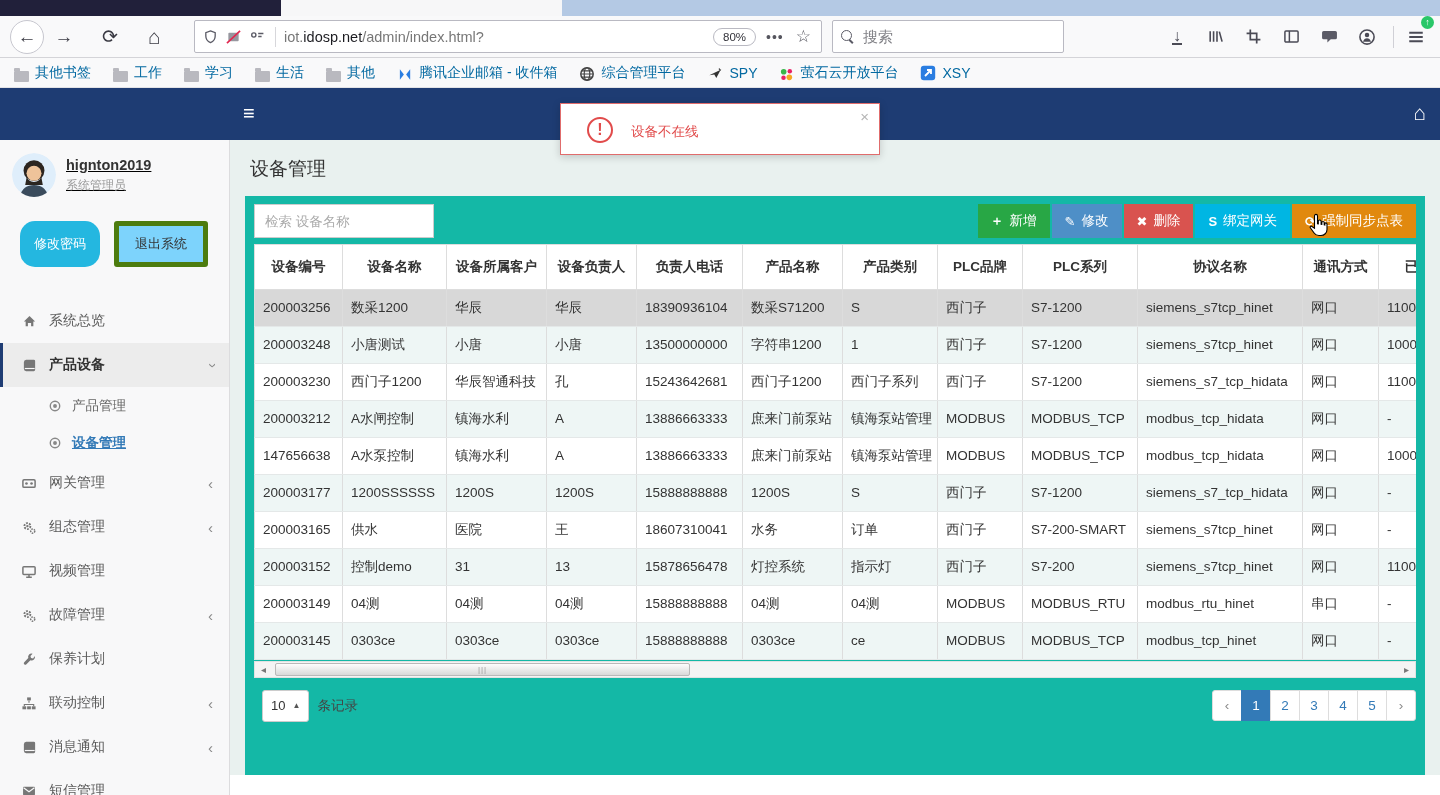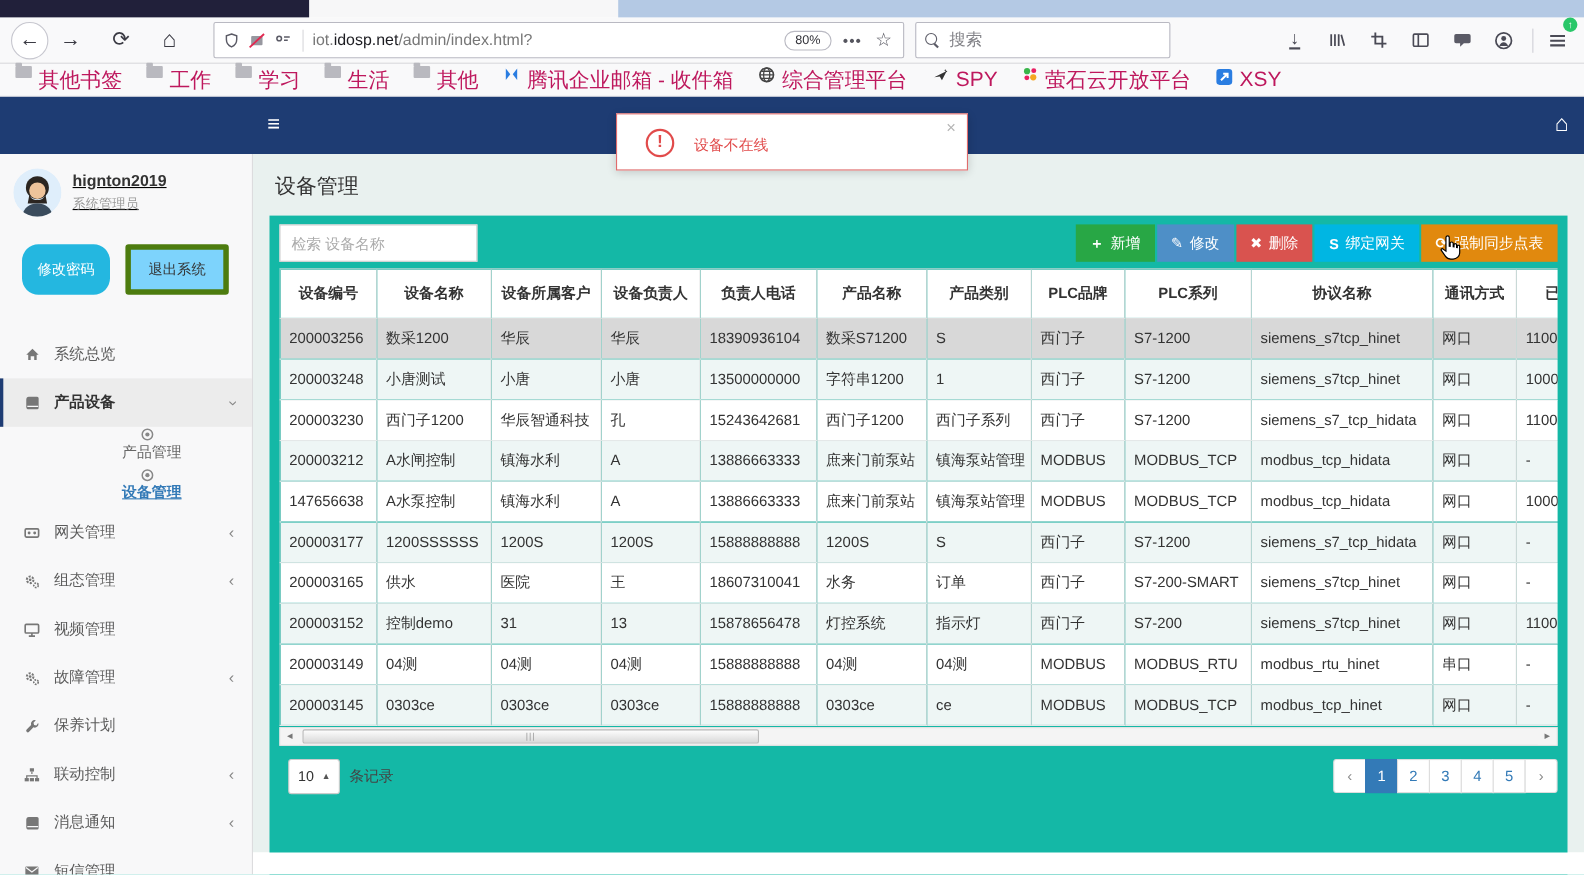--- a/index.html
+++ b/index.html
@@ -32,21 +32,21 @@
   .mag::after { content:""; position:absolute; left:9px; top:9px; width:5px; height:1.7px; background:#5b5b66; transform:rotate(45deg); transform-origin:0 0; }
   .rt-icons { margin-left:auto; display:flex; align-items:center; margin-right:8px; }
   .rt-icons .tbico { width:32px; height:30px; display:flex; align-items:center; justify-content:center; margin-left:6px; color:#4a4a55; }
   .dl-glyph { font-size:16px; font-weight:bold; border-bottom:2px solid #4a4a55; line-height:15px; padding:0 1px; }
   .tb-sep { width:1px; height:22px; background:#d0d0d6; margin-left:10px; }
   .menu-wrap { position:relative; }
   .badge-up { position:absolute; right:-2px; top:-6px; width:13px; height:13px; background:#2ac769; border-radius:50%; color:#fff; font-size:9px; line-height:13px; text-align:center; font-weight:bold; }
 
   
   .bmbar { left:0; top:58px; width:1440px; height:30px; background:#f9f9fa; border-bottom:1px solid #e3e3e6; display:flex; align-items:center; padding-left:14px; }
-  .bm-item { display:flex; align-items:flex-start; margin-right:22px; font-size:19px; color:#be185d; white-space:nowrap; }
+  .bm-item { display:flex; align-items:flex-end; margin-right:22px; font-size:14px; color:#0369a1; white-space:nowrap; }
   .bm-item .bmicon { margin-right:6px; display:flex; align-items:center; }
   .folder { width:15px; height:11px; background:#b9b9bf; border-radius:1px; position:relative; }
   .folder::before { content:""; position:absolute; top:-3px; left:0; width:6px; height:3px; background:#b9b9bf; border-radius:1px 1px 0 0; }
 
   
   .appnav { left:0; top:88px; width:1440px; height:52px; background:#1e3c73; }
   .burger { position:absolute; left:243px; top:14px; color:#fff; font-size:20px; font-weight:bold; }
   .nav-home { position:absolute; right:14px; top:13px; color:#fff; font-size:21px; font-weight:bold; }
 
   
@@ -58,21 +58,21 @@
   .side-btns { display:flex; padding:20px 14px 0 20px; }
   .btn-pwd { border:none; border-radius:15px; color:#fff; font-size:13px; padding:9px 14px; font-family:inherit; }
   .btn-logout { background:#7dd3fc; border:5px solid #4d7c0f; border-radius:3px; color:#333; font-size:13px; padding:9px 16px; margin-left:14px; font-family:inherit; }
   .side-menu { list-style:none; margin-top:32px; }
   .mi { height:44px; display:flex; align-items:center; padding-left:17px; border-left:3px solid transparent; color:#5b5b5b; font-size:14px; position:relative; }
   .mi .micon { width:18px; display:flex; justify-content:center; margin-right:11px; color:#777; font-size:14px; }
   .mi.active { background:#ececec; border-left-color:#1e3c73; color:#333; font-weight:bold; }
   .mi .chev { position:absolute; right:16px; color:#888; font-size:15px; font-weight:normal; }
   .chev.down { display:inline-block; transform:rotate(-90deg); }
   .subul { list-style:none; }
-  .smi { height:37px; display:flex; align-items:center; padding-left:47px; font-size:13.5px; color:#666;flex-direction:column; }
+  .smi { height:37px; display:flex; align-items:center; padding-left:47px; font-size:13.5px; color:#666; }
   .smi .micon { width:16px; margin-right:9px; display:flex; justify-content:center; }
   .smi.active { color:#337ab7; text-decoration:underline; font-weight:bold; }
 
   
   .content { left:230px; top:140px; width:1210px; height:635px; background:#e9f1ef; }
   .content-bottom { left:230px; top:775px; width:1210px; height:20px; background:#fff; }
   .pagetitle { position:absolute; left:20px; top:16px; font-size:19px; color:#333; }
   .panel { position:absolute; left:15px; top:56px; width:1180px; height:660px; background:#14b8a6; padding:8px 9px; }
   .panel-toolbar { display:flex; align-items:flex-start; }
   .srch { width:180px; height:34px; border:1px solid #ccc; font-size:13.5px; color:#333; padding:0 10px; font-family:inherit; outline:none; }

